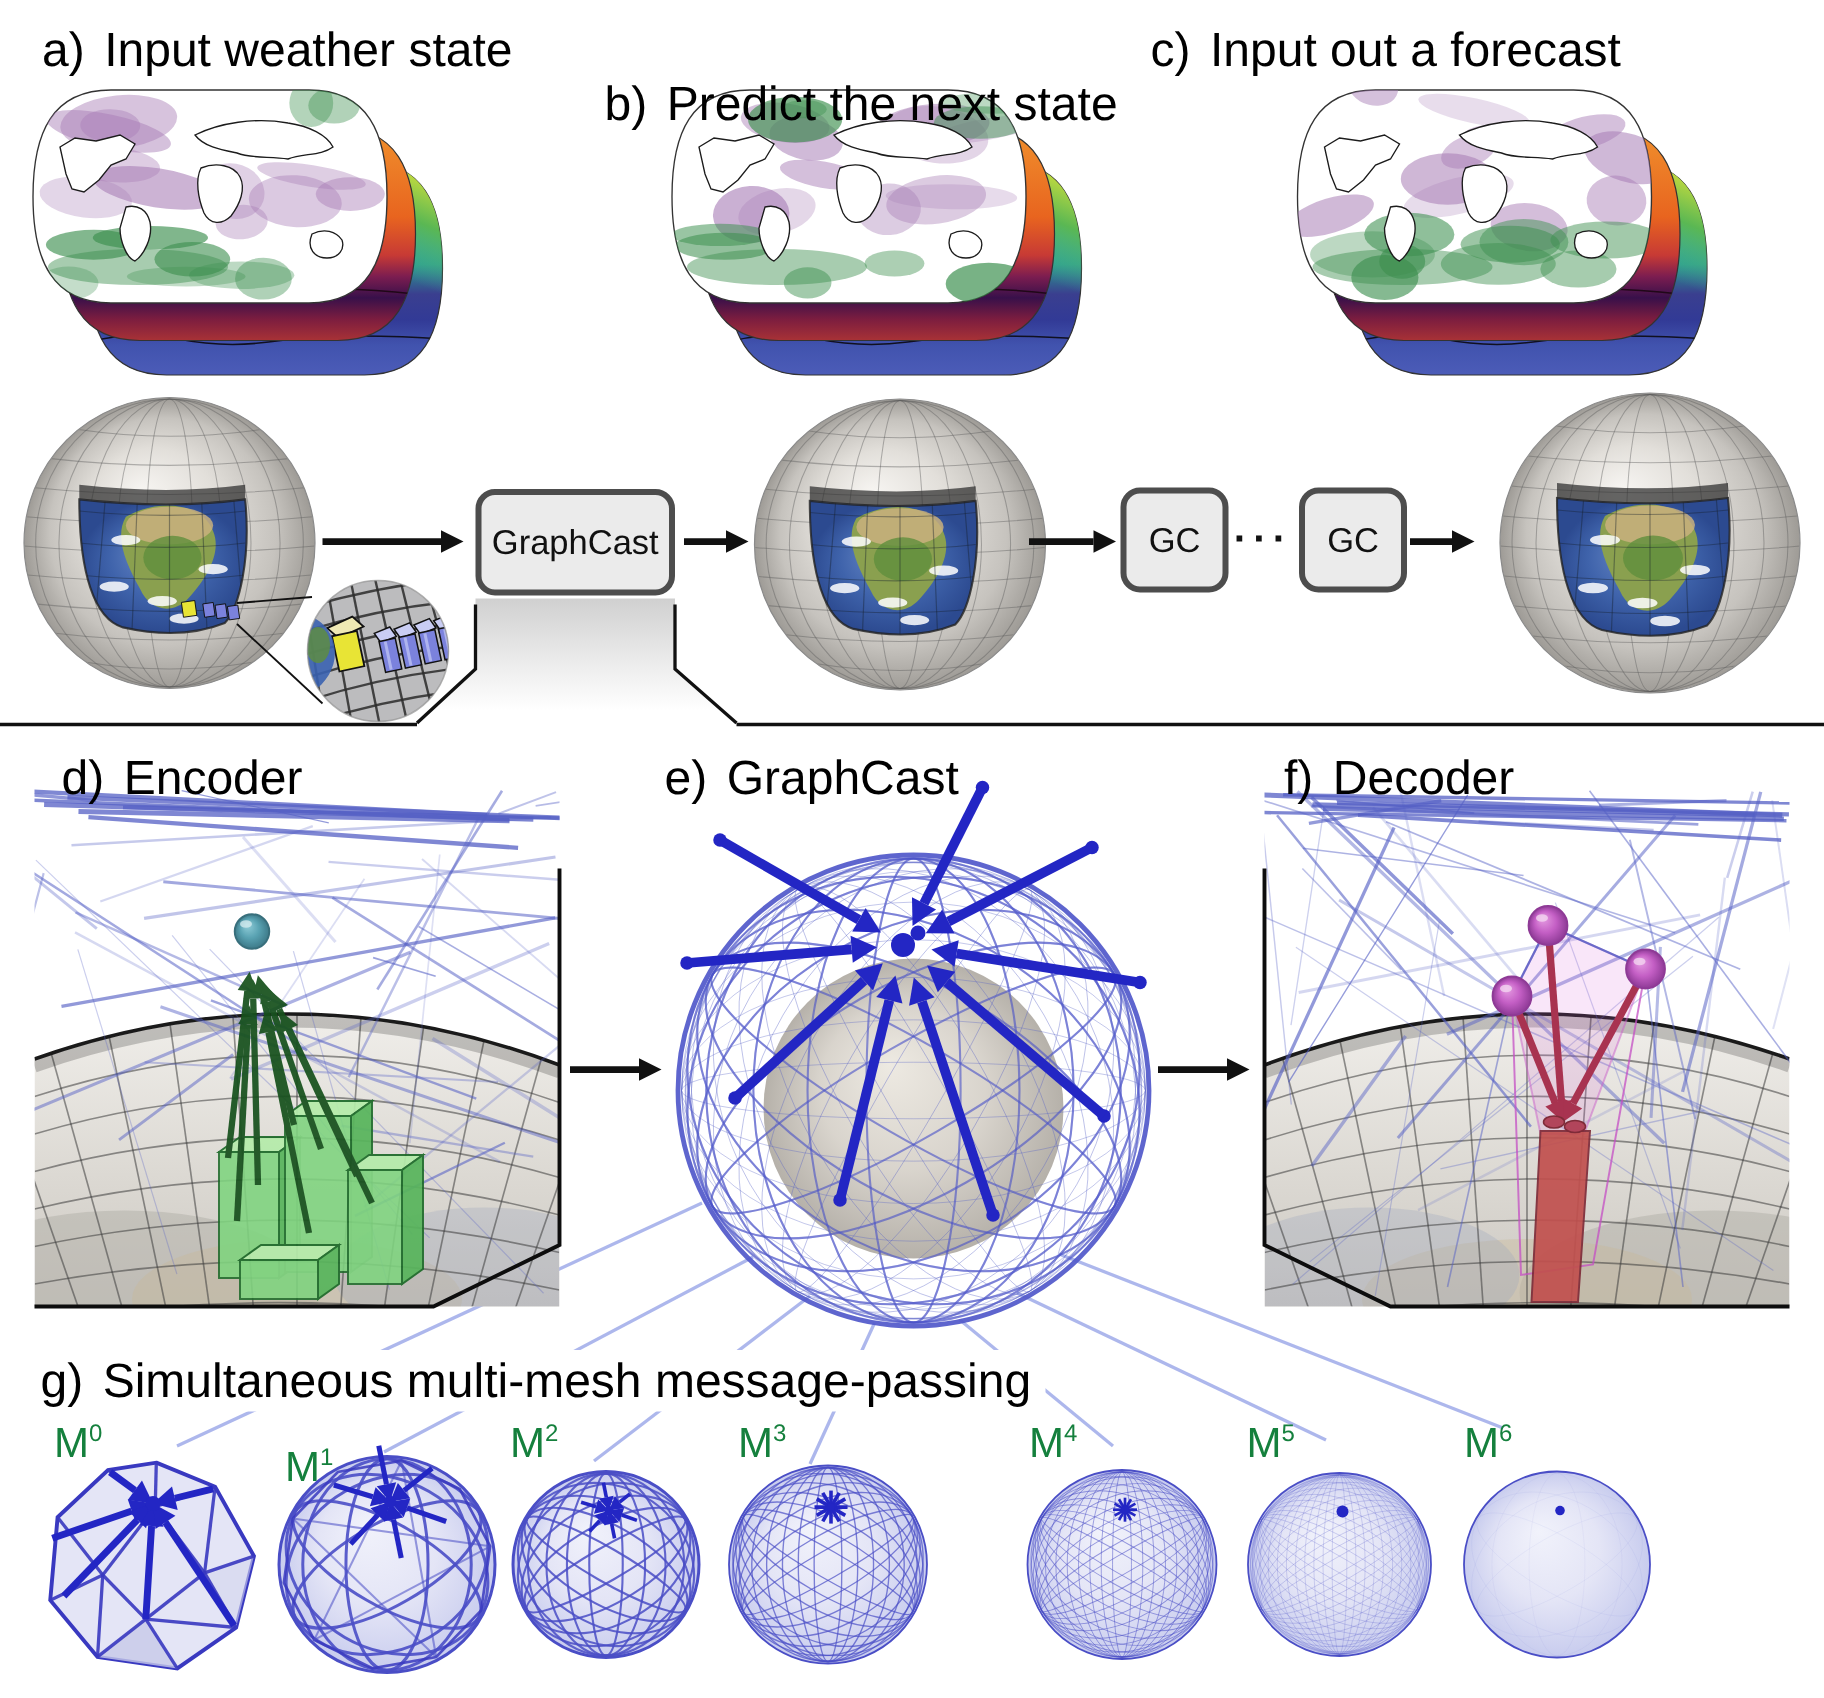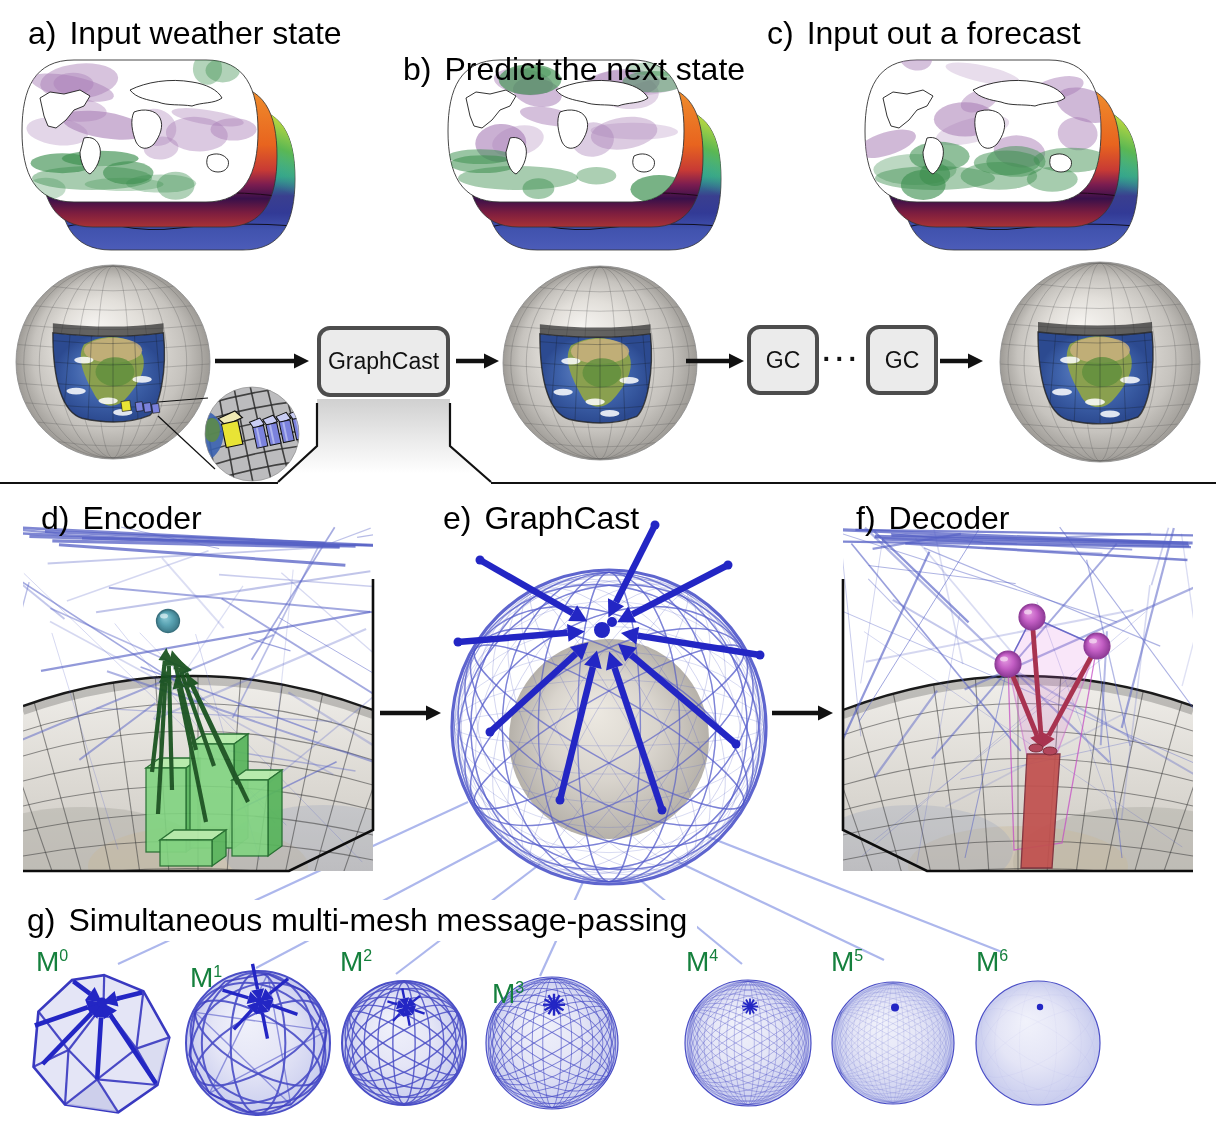--- a/index.html
+++ b/index.html
@@ -1117,17 +1117,17 @@
     <span>GC</span>
   </div>
   <div class="box" style="left:866px;top:325px;width:72px;height:70px;">
     <span>GC</span>
   </div>
   <div id="dots" style="left:817px;top:344px;width:50px;">···</div>
 
   <div class="mlbl" style="left:36px;top:946px;"><span>M</span><sup>0</sup></div>
   <div class="mlbl" style="left:190px;top:946px;margin-top:16px;"><span>M</span><sup>1</sup></div>
   <div class="mlbl" style="left:340px;top:946px;"><span>M</span><sup>2</sup></div>
-  <div class="mlbl" style="left:492px;top:978px;"><span>M</span><sup>3</sup></div>
+  <div class="mlbl" style="left:492px;top:946px;"><span>M</span><sup>3</sup></div>
   <div class="mlbl" style="left:686px;top:946px;"><span>M</span><sup>4</sup></div>
   <div class="mlbl" style="left:831px;top:946px;"><span>M</span><sup>5</sup></div>
   <div class="mlbl" style="left:976px;top:946px;"><span>M</span><sup>6</sup></div>
 </div>
 
 </body></html>

